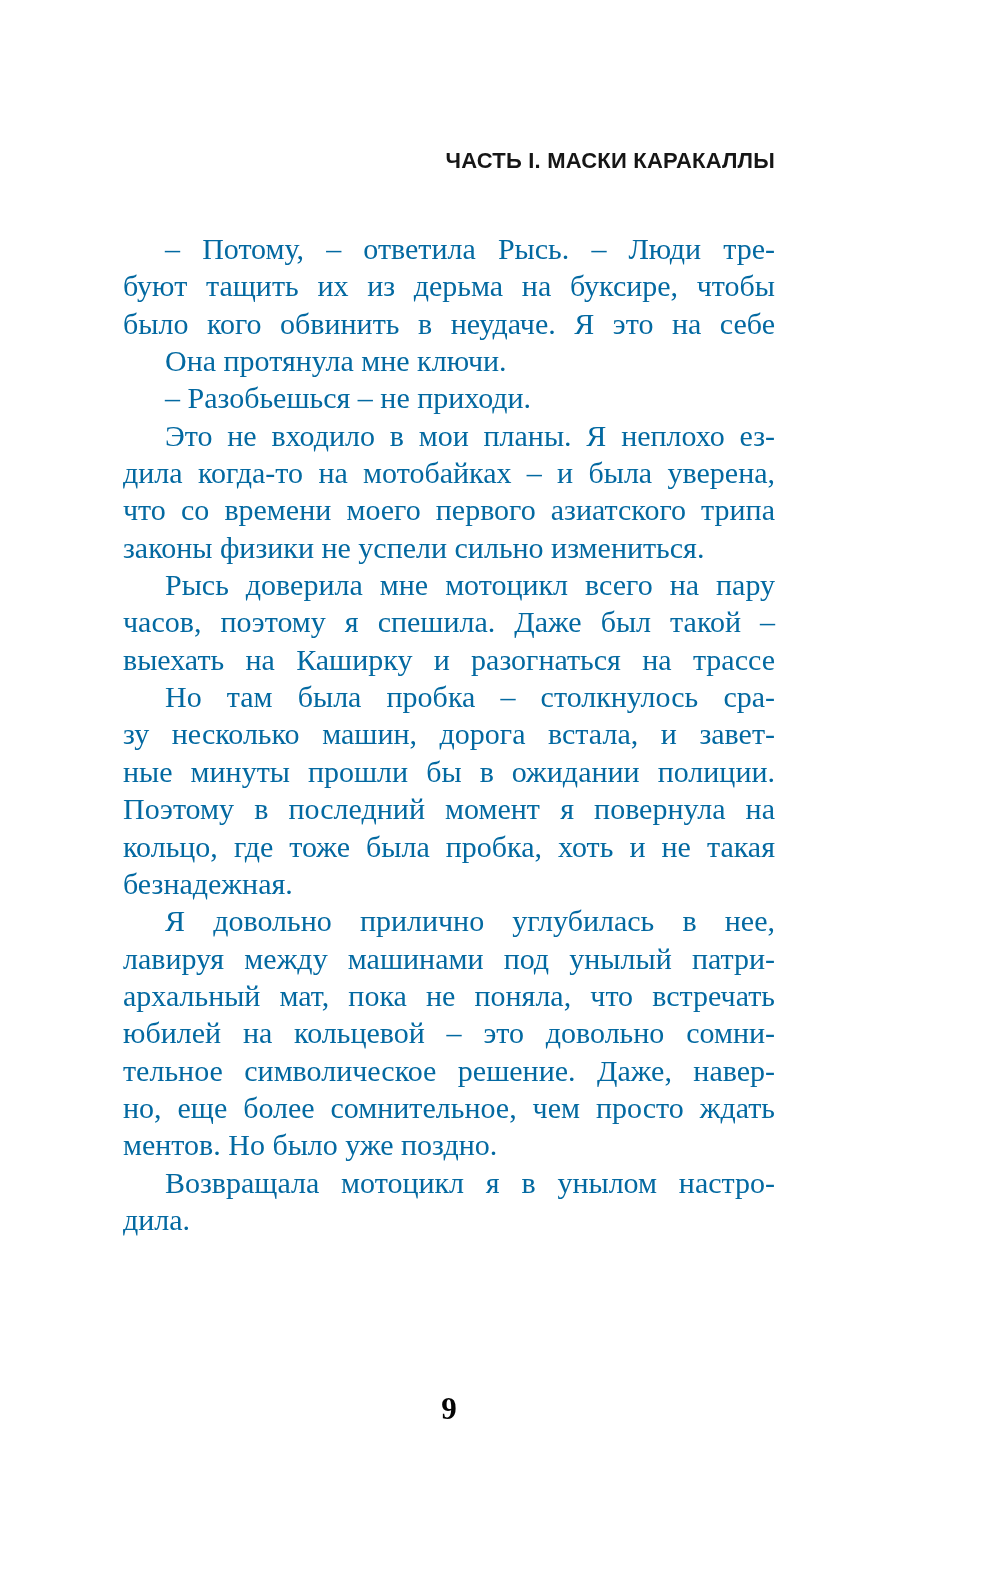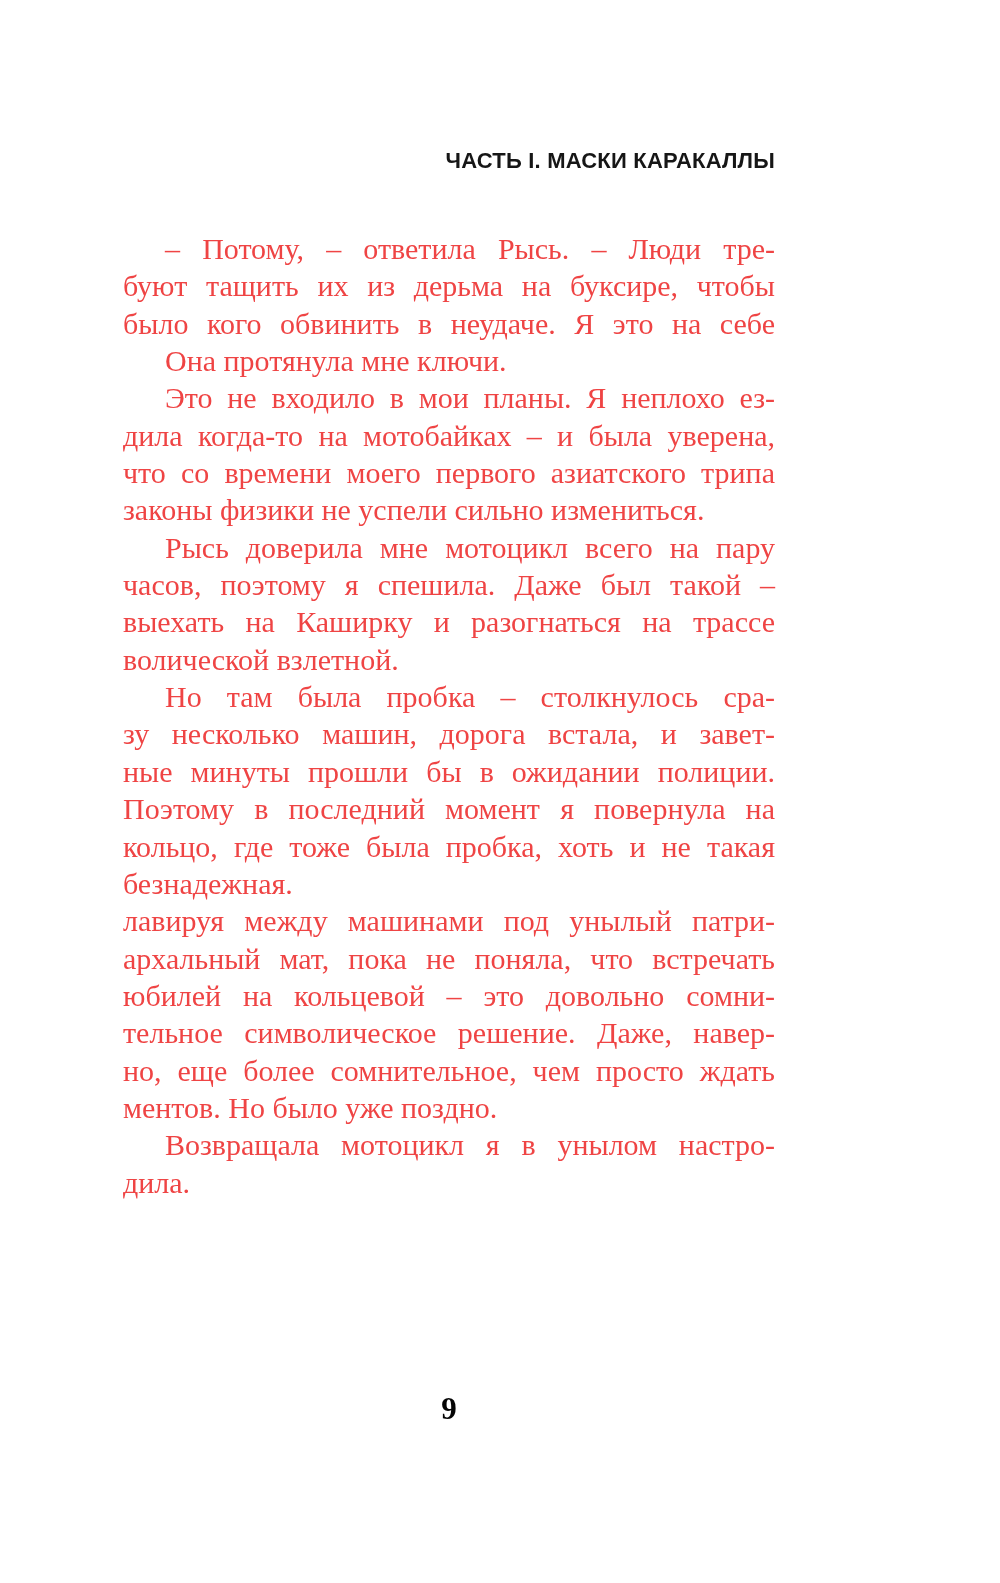--- a/index.html
+++ b/index.html
@@ -29,21 +29,21 @@
     color: #161616;
     white-space: nowrap;
   }
   .text-block {
     position: absolute;
     top: 230px;
     left: 123px;
     width: 652px;
     font-size: 30px;
     line-height: 37.35px;
-    color: #ef4444;
+    color: #0369a1;
   }
   .line {
     text-align: justify;
     text-align-last: justify;
     white-space: normal;
   }
   .line.end {
     text-align-last: left;
   }
   .line.indent {
@@ -65,34 +65,35 @@
 <body>
 
 <div class="page">
   <div class="running-header">ЧАСТЬ I. МАСКИ КАРАКАЛЛЫ</div>
 
   <div class="text-block">
       <div class="line indent">– Потому, – ответила Рысь. – Люди тре-</div>
       <div class="line">буют тащить их из дерьма на буксире, чтобы</div>
       <div class="line">было кого обвинить в неудаче. Я это на себе</div>
       <div class="line indent end">Она протянула мне ключи.</div>
+      <div class="line indent end">– Разобьешься – не приходи.</div>
       <div class="line indent">Это не входило в мои планы. Я неплохо ез-</div>
       <div class="line">дила когда-то на мотобайках – и была уверена,</div>
       <div class="line">что со времени моего первого азиатского трипа</div>
       <div class="line end">законы физики не успели сильно измениться.</div>
       <div class="line indent">Рысь доверила мне мотоцикл всего на пару</div>
       <div class="line">часов, поэтому я спешила. Даже был такой –</div>
       <div class="line">выехать на Каширку и разогнаться на трассе</div>
-      <div class="line end">волической взлетной.</div>
       <div class="line indent">Но там была пробка – столкнулось сра-</div>
       <div class="line">зу несколько машин, дорога встала, и завет-</div>
       <div class="line">ные минуты прошли бы в ожидании полиции.</div>
       <div class="line">Поэтому в последний момент я повернула на</div>
       <div class="line">кольцо, где тоже была пробка, хоть и не такая</div>
       <div class="line end">безнадежная.</div>
+      <div class="line indent">Я довольно прилично углубилась в нее,</div>
       <div class="line">лавируя между машинами под унылый патри-</div>
       <div class="line">архальный мат, пока не поняла, что встречать</div>
       <div class="line">юбилей на кольцевой – это довольно сомни-</div>
       <div class="line">тельное символическое решение. Даже, навер-</div>
       <div class="line">но, еще более сомнительное, чем просто ждать</div>
       <div class="line end">ментов. Но было уже поздно.</div>
       <div class="line indent">Возвращала мотоцикл я в унылом настро-</div>
       <div class="line end">дила.</div>
     </div>
 

